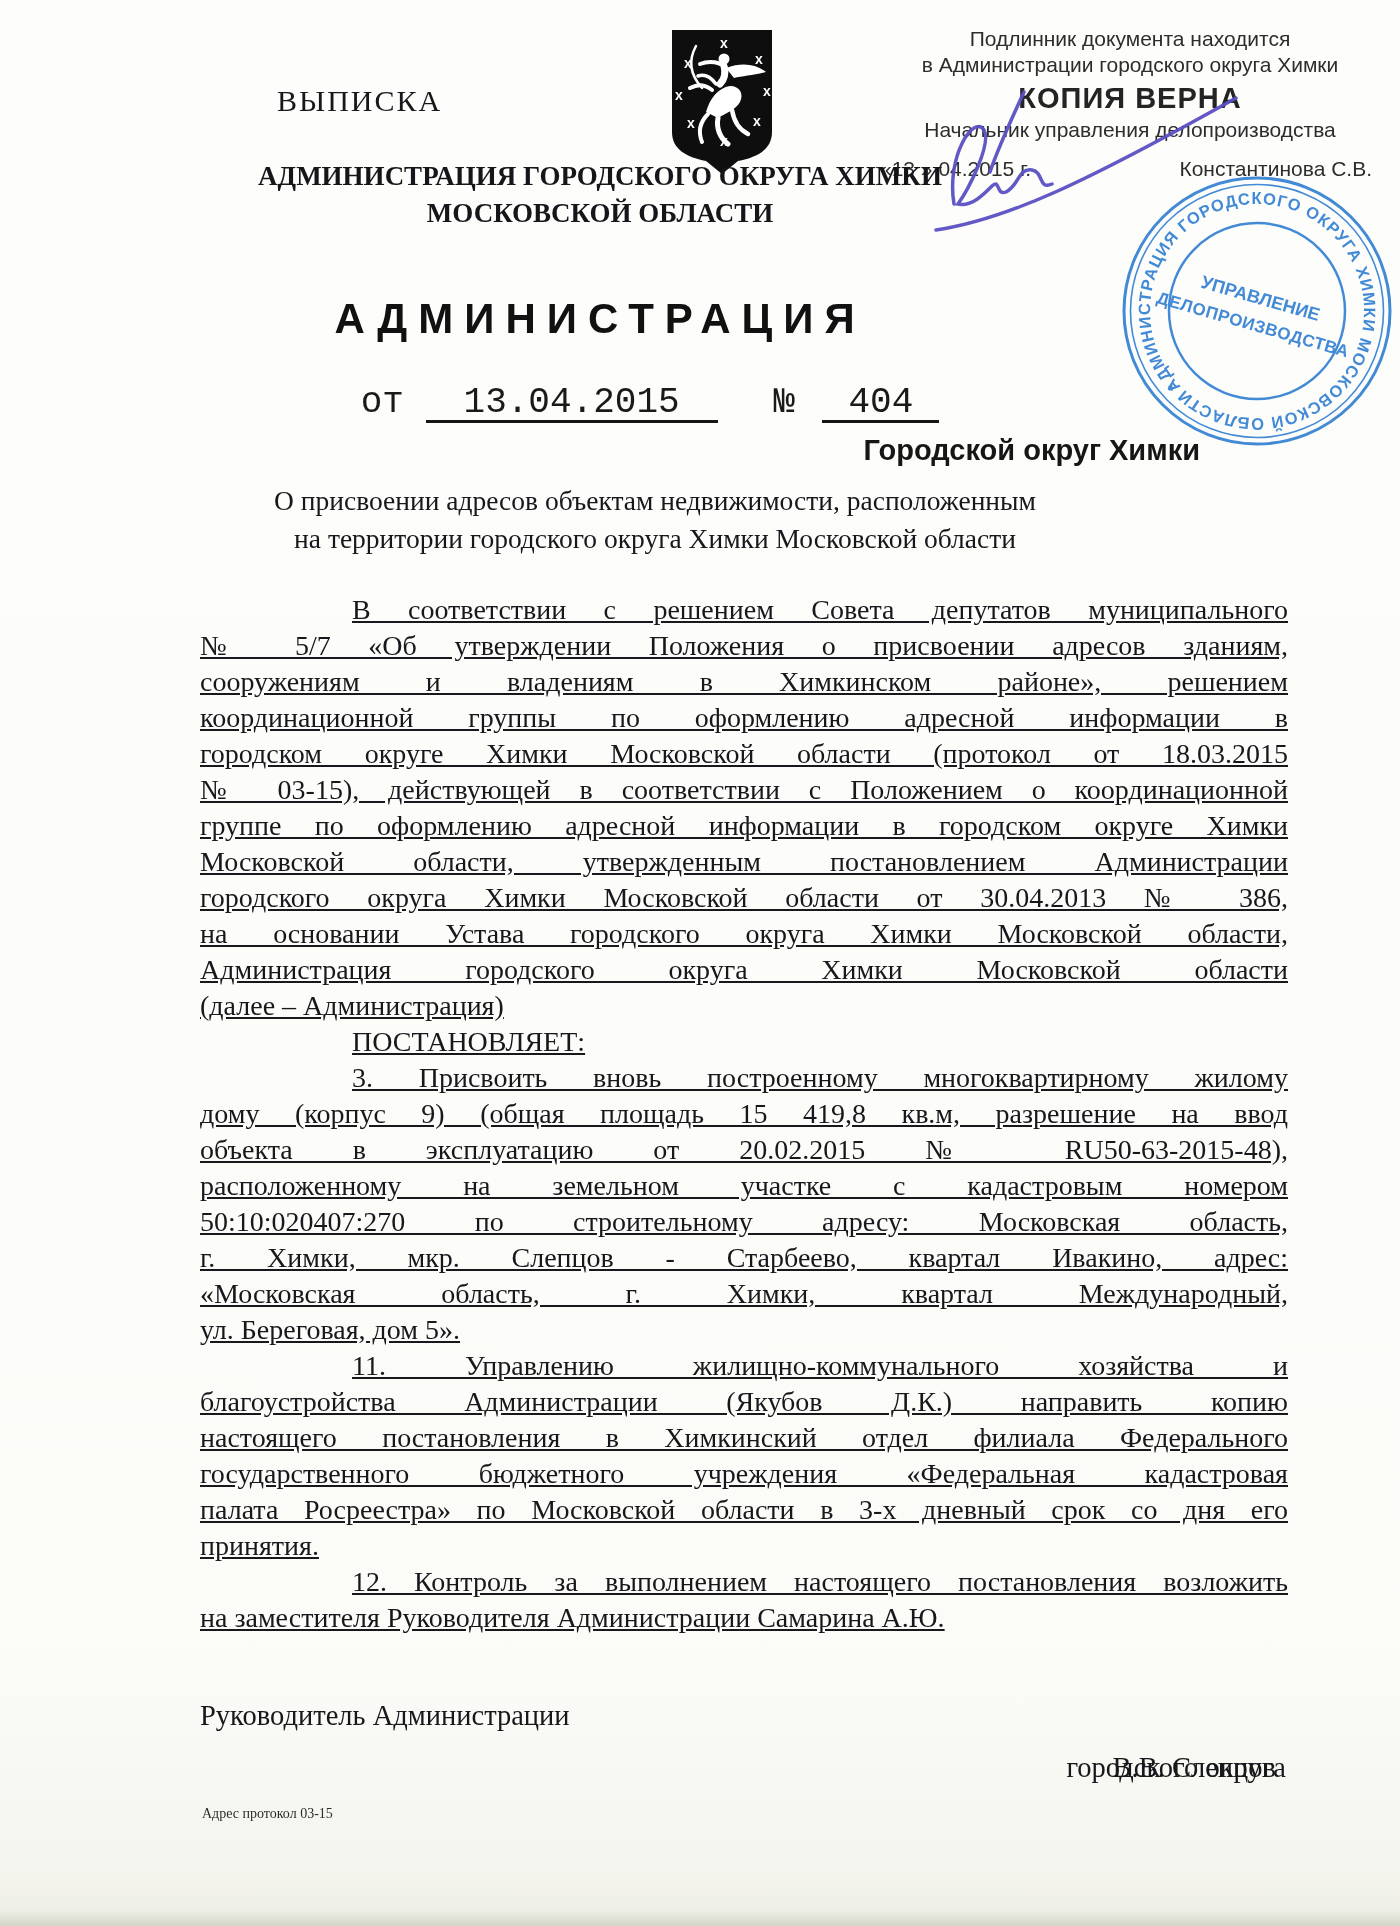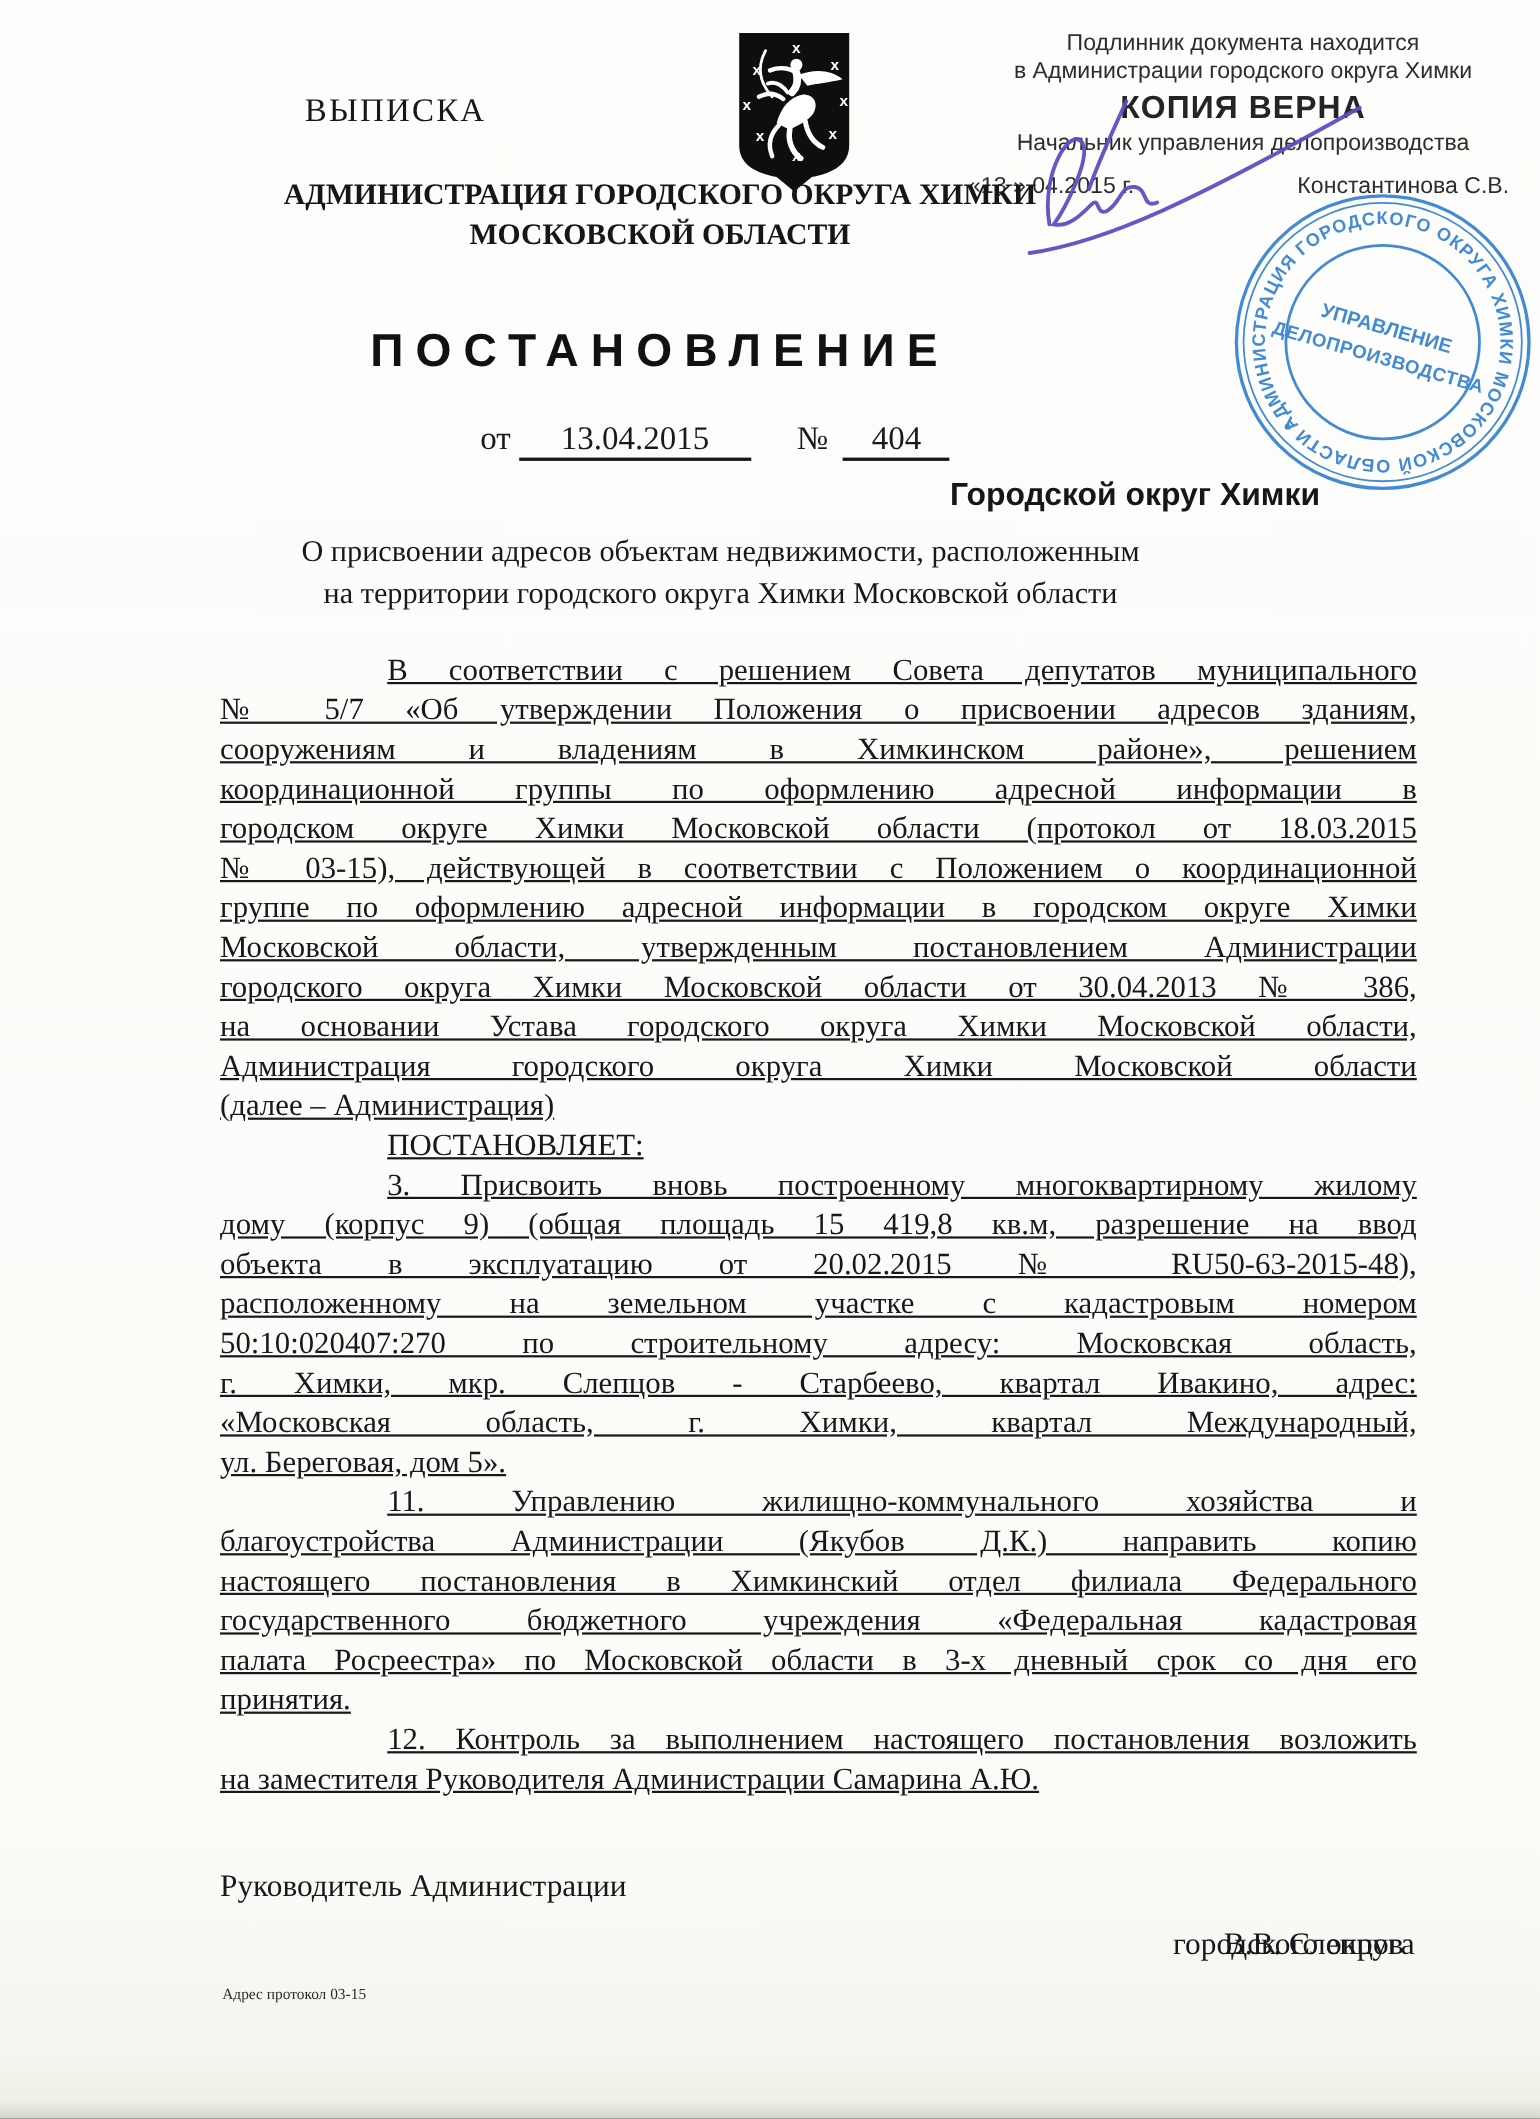--- a/index.html
+++ b/index.html
@@ -30,21 +30,21 @@
   .stamp{position:absolute;left:1116px;top:170px;z-index:4;opacity:.9;}
   
   .sig{position:absolute;left:926px;top:86px;z-index:5;}
   
   .org{position:absolute;left:0;top:158px;width:1200px;text-align:center;
     font-size:27px;font-weight:bold;line-height:37px;color:#15151a;}
   .doc-kind{position:absolute;left:0;top:295px;width:1200px;text-align:center;
     font-family:"Liberation Sans","DejaVu Sans",sans-serif;
     font-size:42px;font-weight:bold;letter-spacing:11px;color:#111;}
   .date-line{position:absolute;left:100px;top:382px;width:1100px;text-align:center;
-    font-family:Liberation Serif, serif;font-size:30px;color:#1a1a1a;}
+    font-family:Liberation Mono, monospace;font-size:36px;color:#1a1a1a;}
   .u{display:inline-block;border-bottom:3px solid #161616;line-height:30px;}
   .u-date{padding:0 38px 2px;}
   .u-num{padding:0 26px 2px;}
   .nsign{margin-left:34px;margin-right:6px;}
   .place{position:absolute;left:0;top:434px;width:1200px;text-align:right;
     font-family:"Liberation Sans","DejaVu Sans",sans-serif;font-size:29px;font-weight:bold;color:#161616;}
   .subject{position:absolute;left:105px;top:482px;width:1100px;text-align:center;
     font-size:27.5px;line-height:38px;color:#17171c;}
   
   .body{position:absolute;left:200px;top:592px;width:1088px;
@@ -131,21 +131,21 @@
       <text x="141" y="134" font-size="18">УПРАВЛЕНИЕ</text>
       <text x="141" y="161" font-size="17" letter-spacing="0.5">ДЕЛОПРОИЗВОДСТВА</text>
     </g>
   </svg>
 
   <div class="org">
     <div>АДМИНИСТРАЦИЯ ГОРОДСКОГО ОКРУГА ХИМКИ</div>
     <div>МОСКОВСКОЙ ОБЛАСТИ</div>
   </div>
 
-  <div class="doc-kind">ПОСТАНОВЛЕНИЕ</div>
+  <div class="doc-kind">АДМИНИСТРАЦИЯ</div>
 
   <div class="date-line">
     <span>от</span>
     <span class="u u-date">13.04.2015</span>
     <span class="nsign">№</span>
     <span class="u u-num">404</span>
   </div>
 
   <div class="place">Городской округ Химки</div>
 

